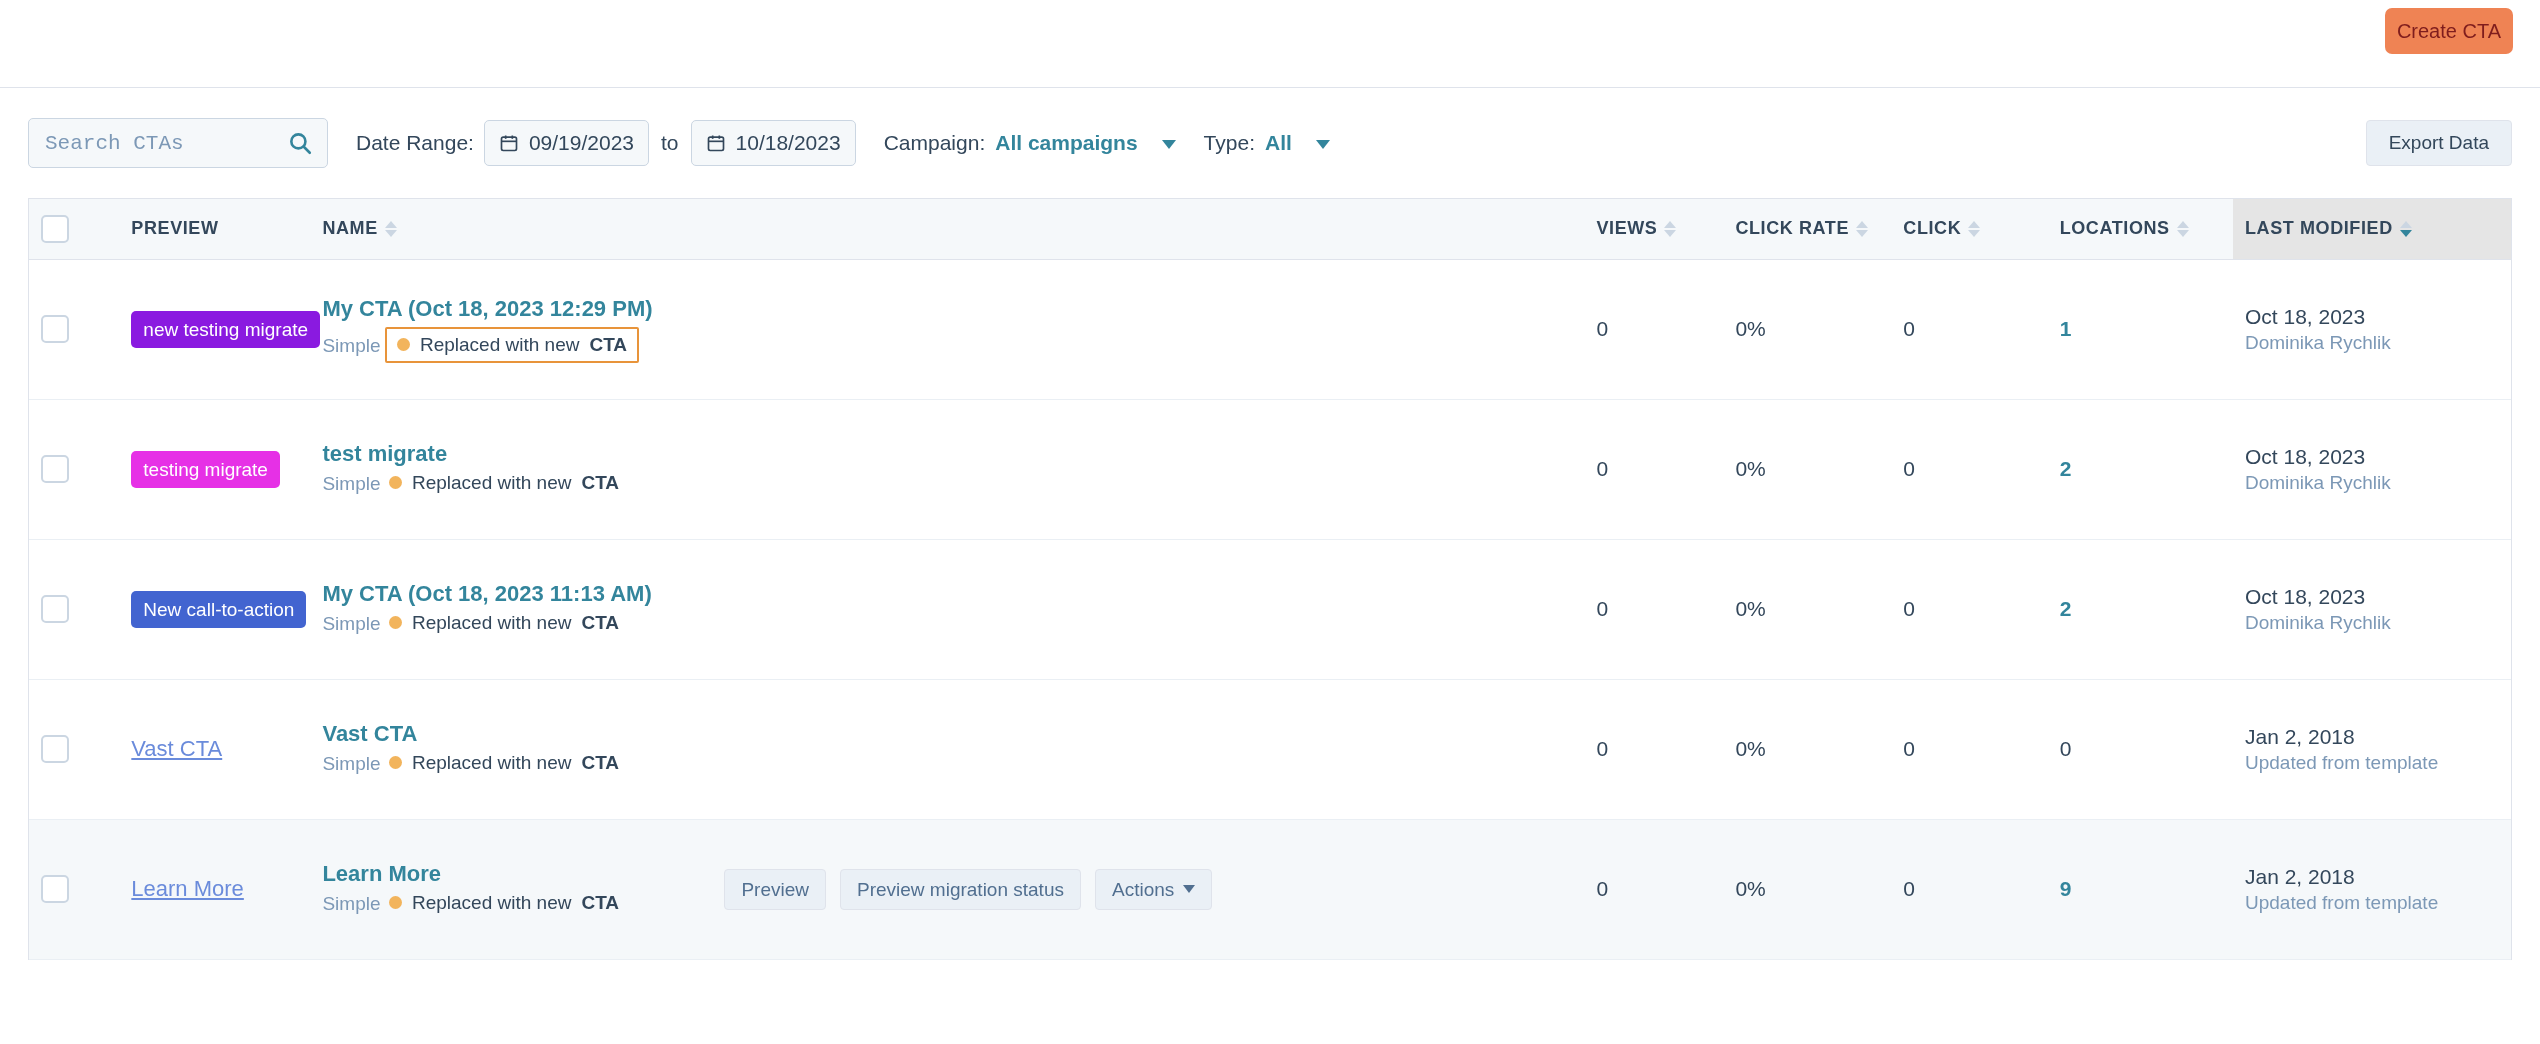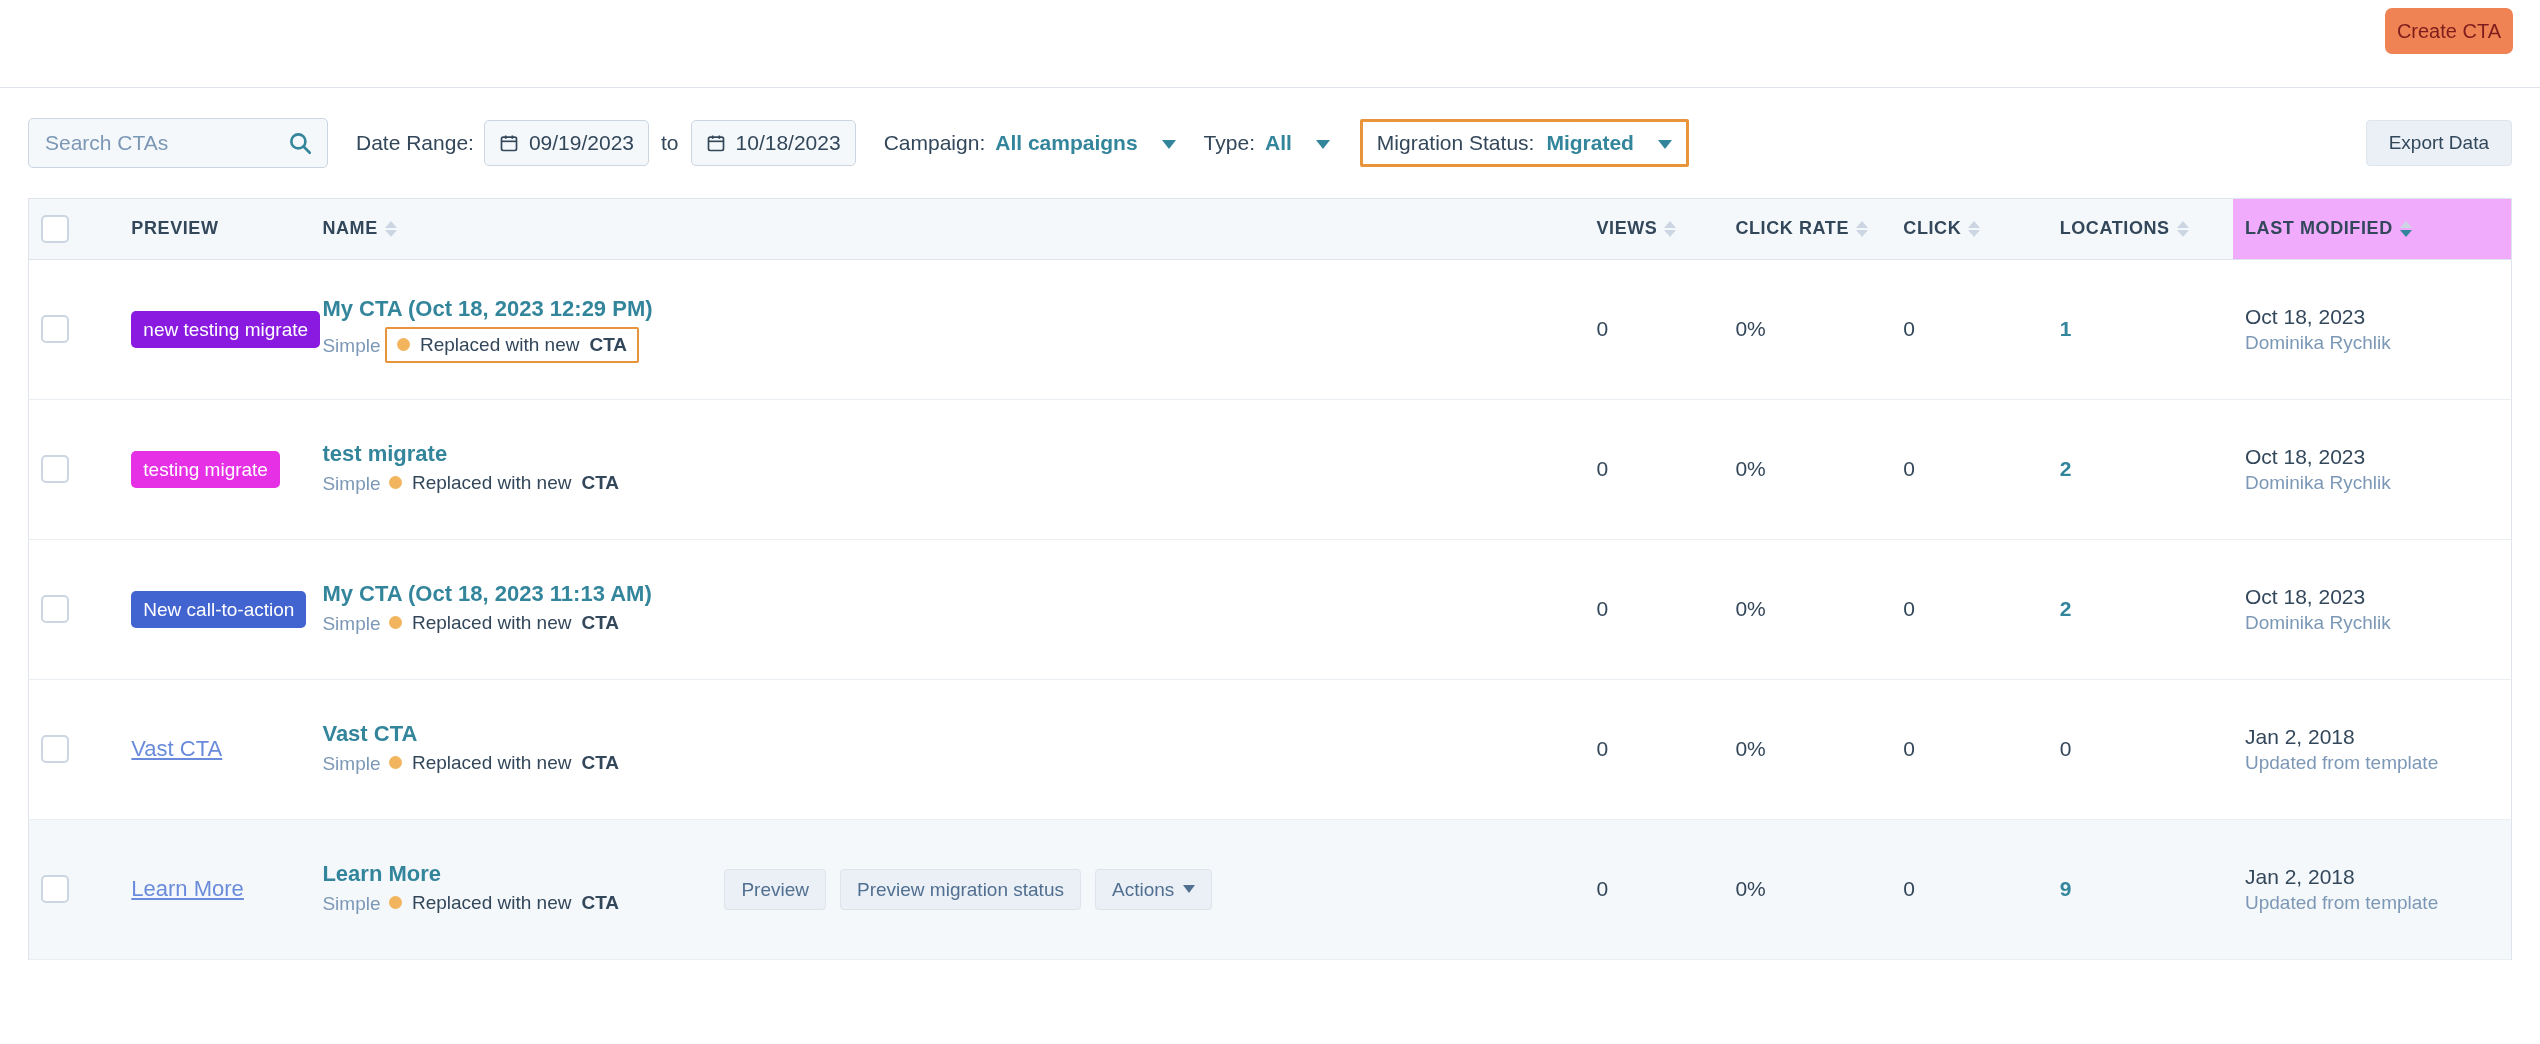--- a/index.html
+++ b/index.html
@@ -52,21 +52,21 @@
     position: relative;
     width: 300px; height: 50px;
     border: 1px solid #cbd6e2; border-radius: 5px;
     background: #f5f8fa;
     display: flex; align-items: center;
     padding: 0 14px;
   }
   .search-box input {
     border: none; outline: none; background: transparent;
     font-size: 21px; color: #33475b; width: 100%;
-    font-family: Liberation Sans, sans-serif;
+    font-family: Liberation Mono, monospace;
   }
   .search-box input::placeholder { color: #7c98b6; }
   .search-icon { flex: none; color: #33859c; display:flex; }
 
   .filter-group {
     display: flex; align-items: center;
     margin-left: 28px;
     white-space: nowrap;
   }
   .filter-label { font-size: 21px; color: #33475b; margin-right: 10px; }
@@ -122,21 +122,21 @@
 
   thead th {
     background: #f5f8fa;
     border-bottom: 1px solid #dfe3eb;
     height: 60px;
     font-size: 18px; font-weight: 700;
     color: #33475b; letter-spacing: 0.6px;
     text-align: left; padding: 0 12px;
     vertical-align: middle;
   }
-  th.sorted { background: #f0abfc; }
+  th.sorted { background: #e5e5e5; }
   .th-inner { display: flex; align-items: center; gap: 7px; }
   .sort-ico {
     display: inline-flex; flex-direction: column; gap: 2px; margin-top: 1px;
   }
   .sort-ico i {
     display:block; width: 0; height: 0;
     border-left: 6px solid transparent;
     border-right: 6px solid transparent;
   }
   .sort-ico i.up   { border-bottom: 7px solid #cbd6e2; }
@@ -276,27 +276,20 @@
   </div>
 
   <div class="filter-group">
     <span class="filter-label">Type:</span>
     <span class="dd">
       <span class="dd-val">All</span>
       <span class="dd-caret"></span>
     </span>
   </div>
 
-  <div class="filter-group migration-filter">
-    <span class="filter-label">Migration Status:</span>
-    <span class="dd">
-      <span class="dd-val">Migrated</span>
-      <span class="dd-caret"></span>
-    </span>
-  </div>
 
   <button class="export-btn">Export Data</button>
 </div>
 
 <div class="table-wrap">
   <table>
     <colgroup>
       <col class="col-check">
         <col class="col-preview">
         <col class="col-name">

